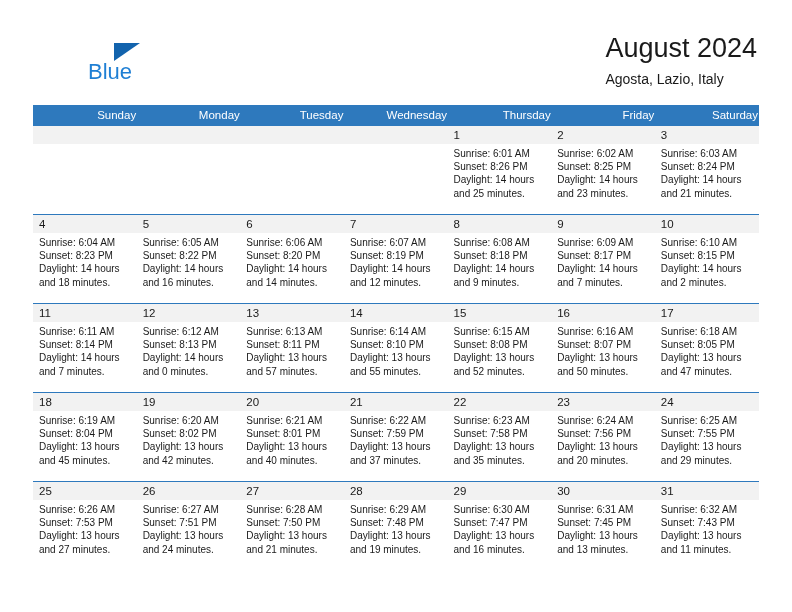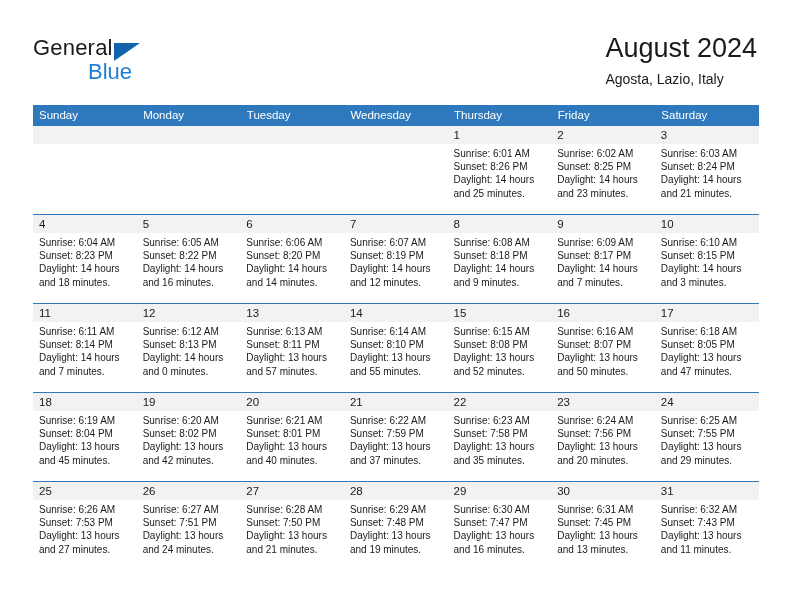--- a/index.html
+++ b/index.html
@@ -94,21 +94,21 @@
   }
   .calendar th, .calendar td {
     padding: 0;
     margin: 0;
   }
   .dow-row th {
     background: #2e79bd;
     color: #ffffff;
     font-size: 11.5px;
     font-weight: normal;
-    text-align: left;
+    text-align: right;
     height: 20px;
     line-height: 20px;
     padding-left: 6px;
     box-sizing: border-box;
     border-right: 1px solid #2e79bd;
   }
   .week-row td {
     vertical-align: top;
     height: 89px;
     border-top: 1px solid #2e79bd;
@@ -142,21 +142,20 @@
   }
 </style>
 </head>
 <body>
 
 <div class="page">
 
   <div class="header">
 
     <div class="logo">
-      <span class="logo-general">General</span>
       <span class="logo-tri"></span>
       <span class="logo-blue">Blue</span>
     </div>
 
     <div class="title-block">
       <div class="cal-title">August 2024</div>
       <div class="cal-subtitle">Agosta, Lazio, Italy</div>
     </div>
 
   </div>
@@ -322,21 +321,21 @@
               </div>
             </div>
           </td>
         <td>
             <div class="cell-inner">
               <div class="daynum-band">10</div>
               <div class="cell-body">
                 <div>Sunrise: 6:10 AM</div>
                 <div>Sunset: 8:15 PM</div>
                 <div>Daylight: 14 hours</div>
-                <div>and 3 minutes.</div>
+                <div>and 2 minutes.</div>
               </div>
             </div>
           </td>
       </tr>
 
       <tr class="week-row">
         <td>
             <div class="cell-inner">
               <div class="daynum-band">11</div>
               <div class="cell-body">

